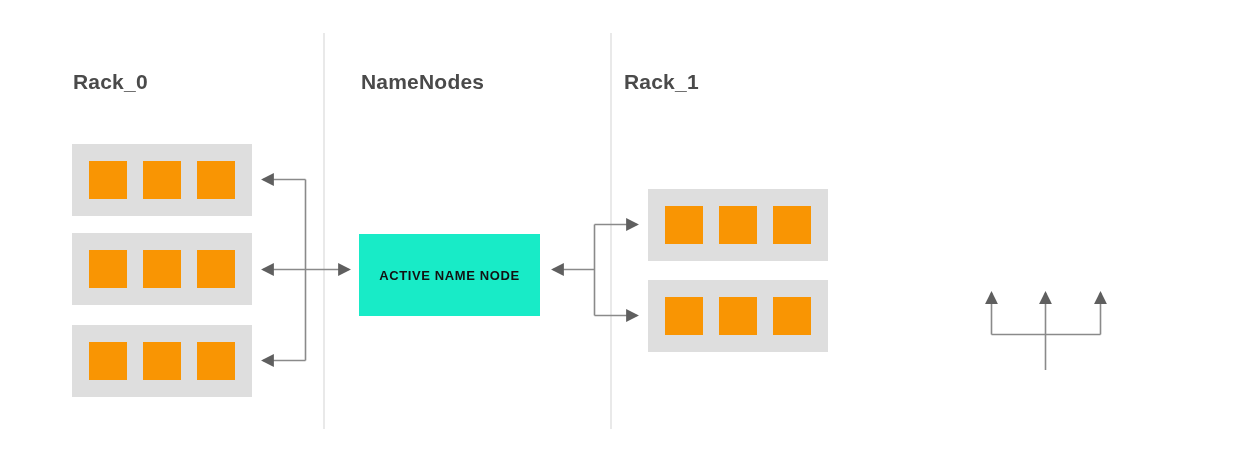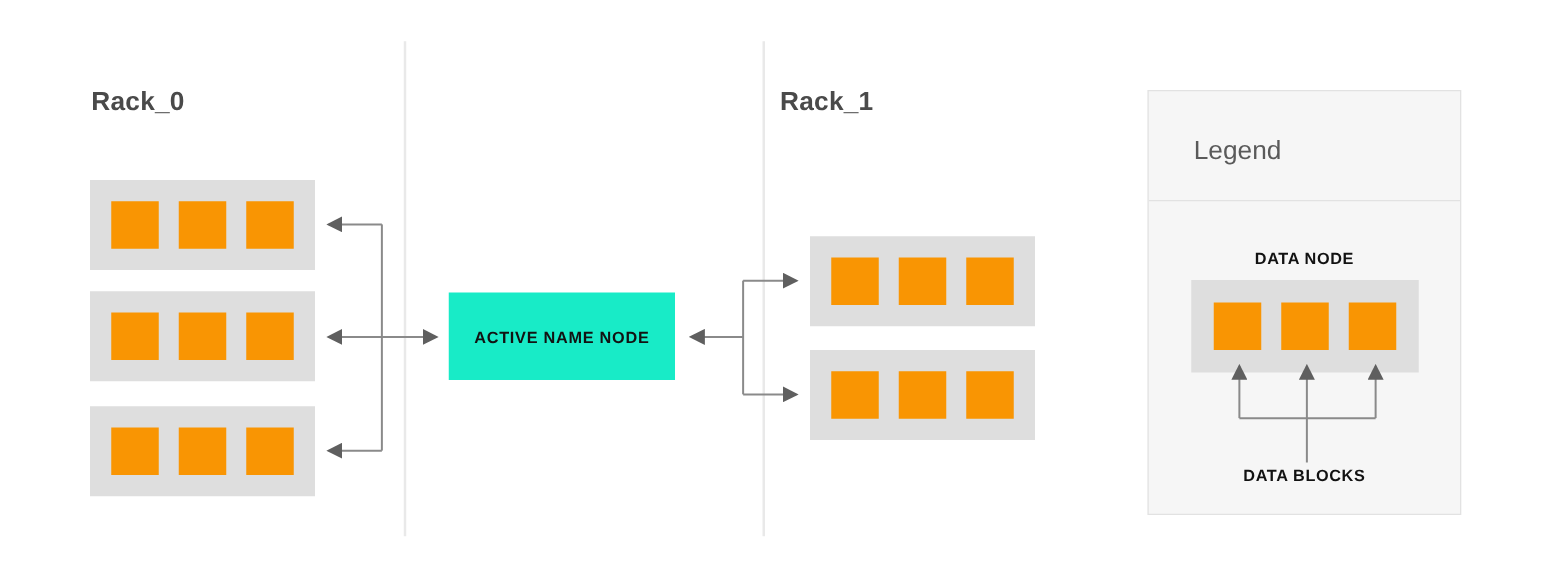--- a/index.html
+++ b/index.html
@@ -45,21 +45,21 @@
       width: 38px;
       height: 38px;
       flex: 0 0 auto;
       background: var(--data-block-fill, #f99503);
     }
     .active-name-node {
       position: absolute;
       left: 359px;
       top: 234px;
       width: 181px;
-      height: 70px;
+      height: 82px;
       background: var(--active-name-node-fill, #18ebc7);
       display: flex;
       align-items: center;
       justify-content: center;
       font-size: 13px;
       font-weight: bold;
       letter-spacing: 0.6px;
       color: var(--label-text, #121212);
     }
     .legend {
@@ -117,20 +117,21 @@
   </style>
 </head>
 <body>
 
 <div class="canvas">
 
   <div class="divider divider-1"></div>
   <div class="divider divider-2"></div>
 
   <h2 class="sec-title" style="left:73px">Rack_0</h2>
+  <h2 class="sec-title" style="left:361px">NameNodes</h2>
   <h2 class="sec-title" style="left:624px">Rack_1</h2>
 
   <div class="data-node" style="left:72px; top:144px">
     <span class="data-block"></span>
     <span class="data-block"></span>
     <span class="data-block"></span>
   </div>
   <div class="data-node" style="left:72px; top:233px">
     <span class="data-block"></span>
     <span class="data-block"></span>
@@ -150,32 +151,20 @@
     <span class="data-block"></span>
     <span class="data-block"></span>
     <span class="data-block"></span>
   </div>
   <div class="data-node" style="left:648px; top:280px">
     <span class="data-block"></span>
     <span class="data-block"></span>
     <span class="data-block"></span>
   </div>
 
-  <aside class="legend">
-    <div class="legend-header">
-      <span>Legend</span>
-    </div>
-    <div class="legend-label node">DATA NODE</div>
-    <div class="data-node">
-      <span class="data-block"></span>
-      <span class="data-block"></span>
-      <span class="data-block"></span>
-    </div>
-    <div class="legend-label blocks">DATA BLOCKS</div>
-  </aside>
 
   <svg class="connectors" width="1242" height="468" viewBox="0 0 1242 468">
     <defs>
       <marker id="arw" viewBox="0 0 10 10" refX="8.5" refY="5" markerWidth="8" markerHeight="8" orient="auto">
         <path d="M0,0 L10,5 L0,10 Z" class="arrowhead"></path>
       </marker>
     </defs>
     <g>
       <path class="connector-line" d="M305.5,179.5 V360.5"></path>
       <path class="connector-line" d="M305.5,179.5 H263" marker-end="url(#arw)"></path>

